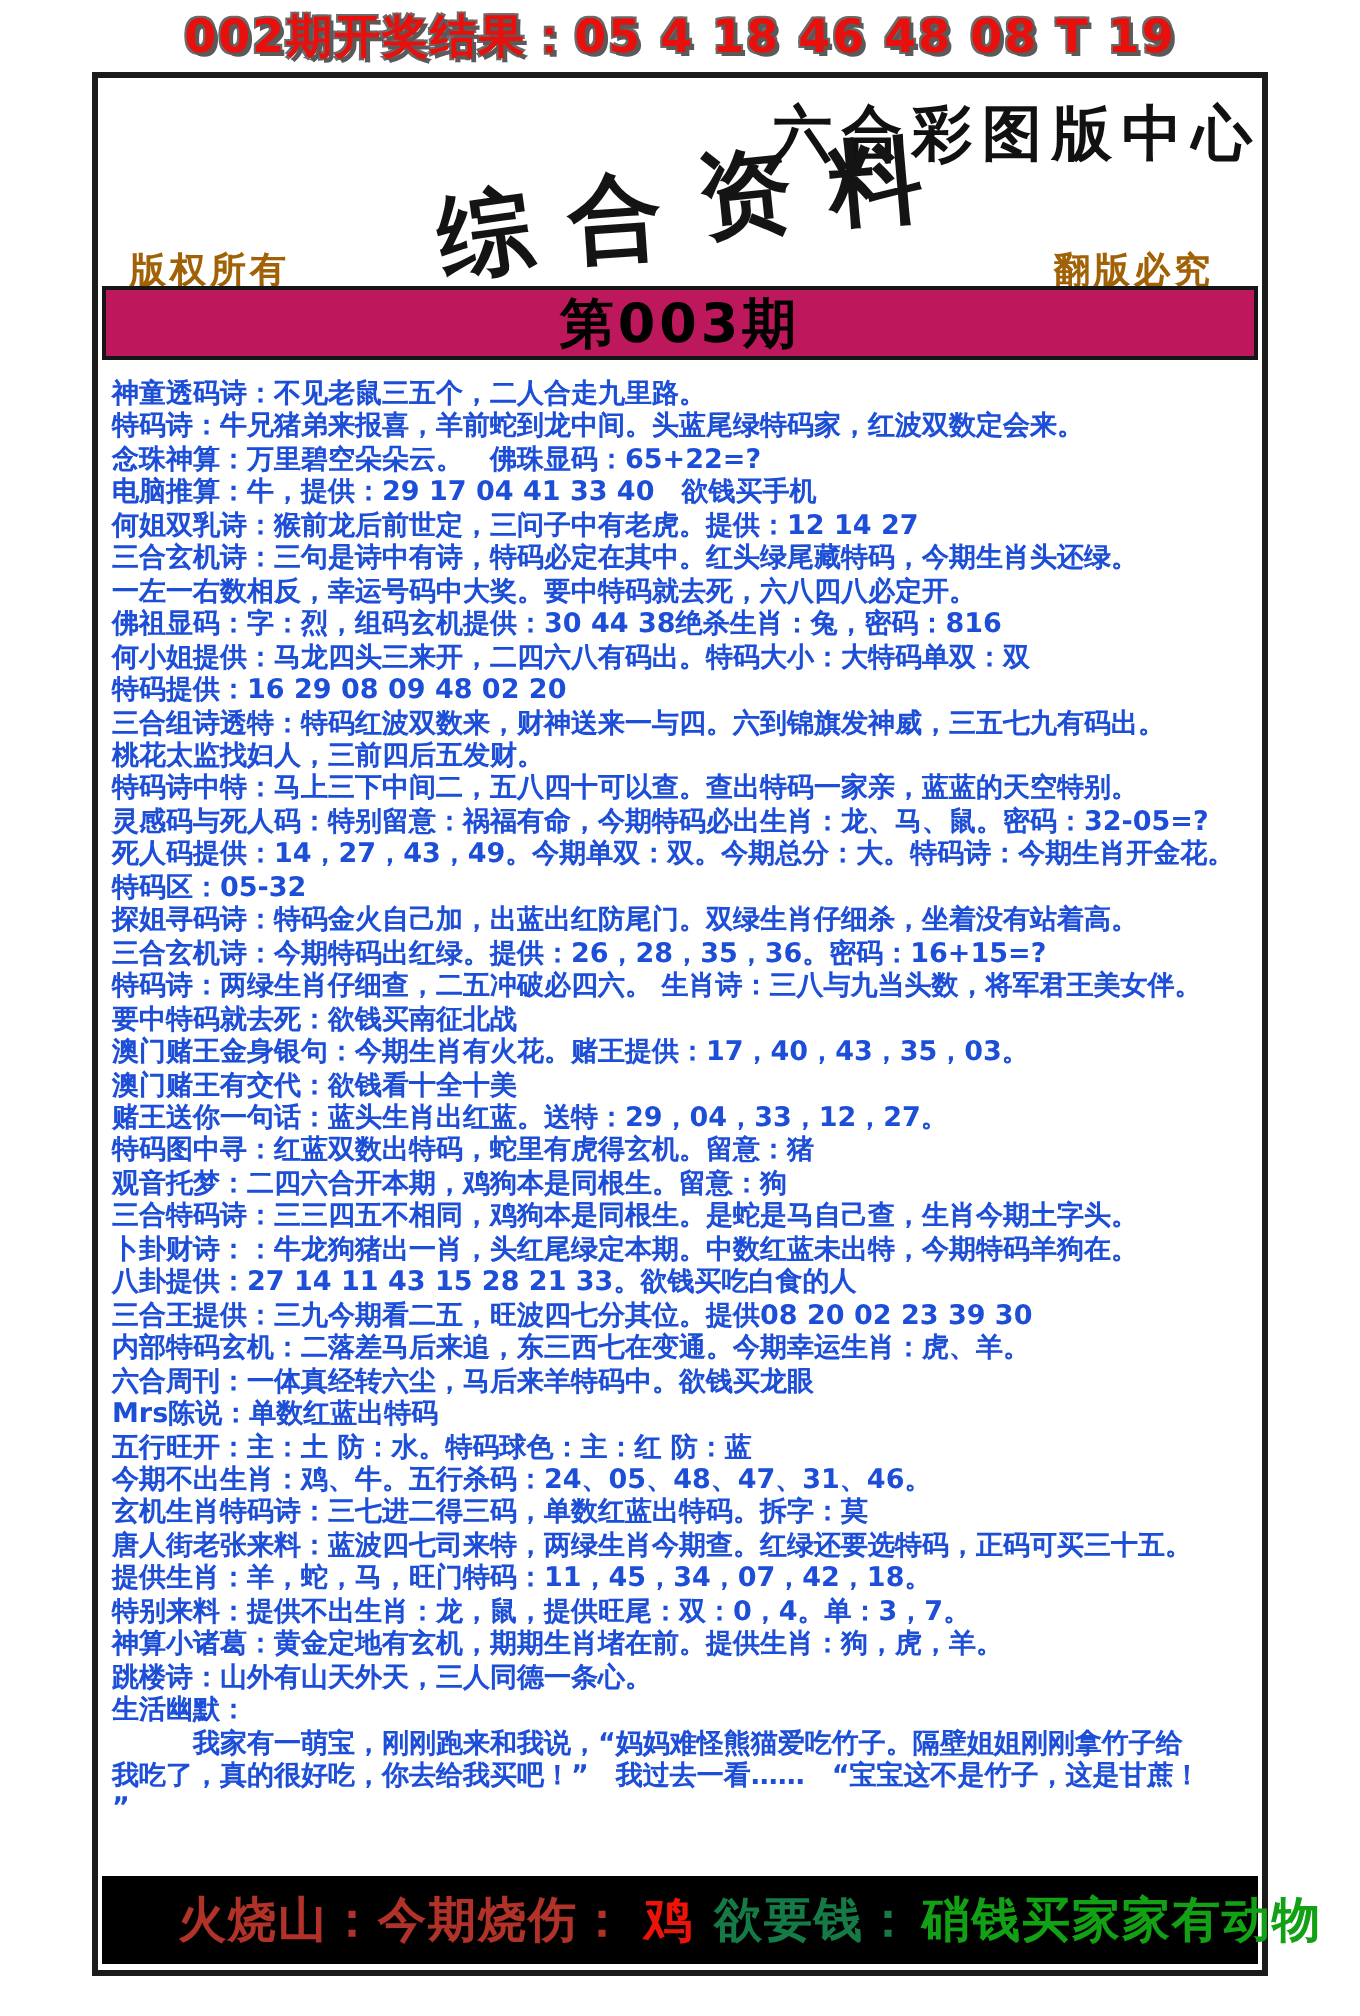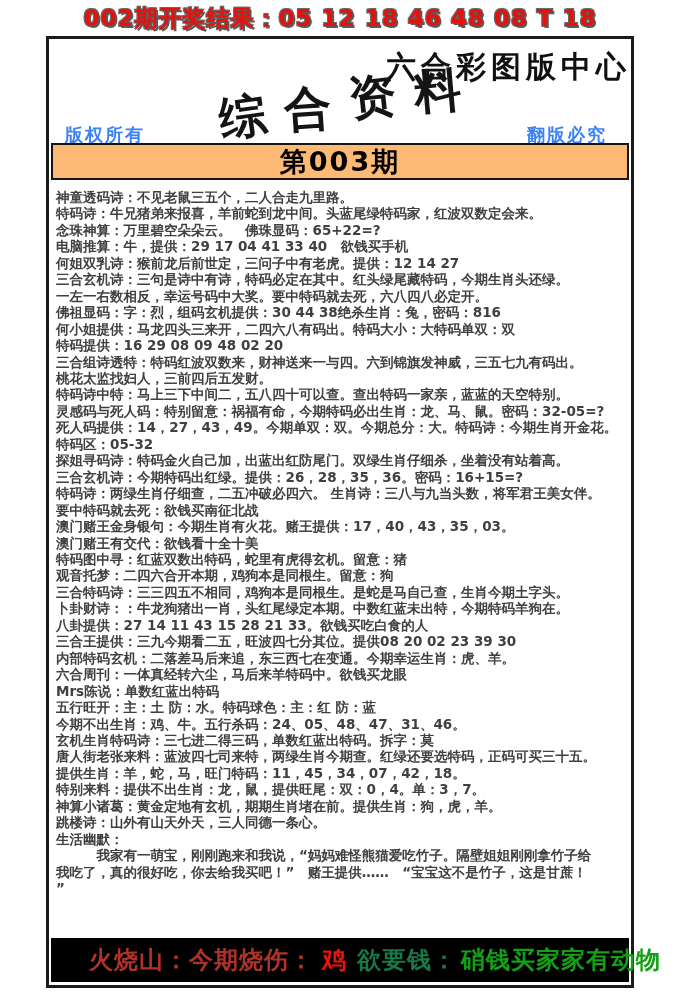--- a/index.html
+++ b/index.html
@@ -27,49 +27,49 @@
   .main-title{
     position:absolute;top:34px;left:0;width:100%;text-align:center;
     font-family:"DejaVu Serif","Liberation Serif",serif;
     font-size:47px;font-weight:bold;color:#141414;white-space:nowrap;
   }
   .main-title span{display:inline-block;margin:0 9px;}
   .main-title span:nth-child(1){transform:translateY(13px) rotate(-8deg);}
   .main-title span:nth-child(2){transform:translateY(5px) rotate(-4deg);}
   .main-title span:nth-child(3){transform:translateY(-7px) rotate(-6deg);}
   .main-title span:nth-child(4){transform:translateY(-13px) rotate(-5deg);}
-  .cp{position:absolute;top:84px;font-size:18px;font-weight:bold;color:#3b82f6;
+  .cp{position:absolute;top:84px;font-size:18px;font-weight:bold;color:#a16207;
       font-family:"DejaVu Serif","Liberation Serif",serif;letter-spacing:2px;}
   .cp-left{left:16px;}
   .cp-right{right:24px;}
   .issue-box{
     position:absolute;top:104px;left:2px;right:2px;height:37px;
-    border:2px solid #151515;box-sizing:border-box;background:#fdba74;
+    border:2px solid #151515;box-sizing:border-box;background:#be185d;
     display:flex;align-items:center;justify-content:center;
     font-size:27px;font-weight:bold;letter-spacing:2px;color:#000;
   }
   .body-text{
     position:absolute;top:150px;left:7px;right:4px;
-    font-size:13.5px;line-height:16.45px;font-weight:bold;color:#404040;
+    font-size:13.5px;line-height:16.45px;font-weight:bold;color:#1d4ed8;
   }
   .bline{white-space:nowrap;}
   .footer{
     position:absolute;left:2px;right:2px;bottom:3px;height:44px;background:#000000;
     display:flex;align-items:center;padding-left:38px;box-sizing:border-box;
     font-size:24px;font-weight:bold;letter-spacing:1px;white-space:nowrap;
   }
   .fz-darkred{color:#b03228;}
   .fz-red{color:#ee1309;margin:0 10px 0 8px;}
   .fz-dgreen{color:#157a45;margin-right:4px;}
   .fz-green{color:#12a014;}
 </style>
 </head>
 <body>
 
-<div class="top-line">002期开奖结果：05 12 18 46 48 08 T 18</div>
+<div class="top-line">002期开奖结果：05 4 18 46 48 08 T 19</div>
 
 <div class="outer">
 
   <div class="site-name">六合彩图版中心</div>
 
   <div class="main-title"><span>综</span><span>合</span><span>资</span><span>料</span></div>
 
   <div class="cp cp-left">版权所有</div>
 
   <div class="cp cp-right">翻版必究</div>
@@ -94,40 +94,41 @@
       <div class="bline">特码诗中特：马上三下中间二，五八四十可以查。查出特码一家亲，蓝蓝的天空特别。</div>
       <div class="bline">灵感码与死人码：特别留意：祸福有命，今期特码必出生肖：龙、马、鼠。密码：32-05=?</div>
       <div class="bline">死人码提供：14，27，43，49。今期单双：双。今期总分：大。特码诗：今期生肖开金花。</div>
       <div class="bline">特码区：05-32</div>
       <div class="bline">探姐寻码诗：特码金火自己加，出蓝出红防尾门。双绿生肖仔细杀，坐着没有站着高。</div>
       <div class="bline">三合玄机诗：今期特码出红绿。提供：26，28，35，36。密码：16+15=?</div>
       <div class="bline">特码诗：两绿生肖仔细查，二五冲破必四六。 生肖诗：三八与九当头数，将军君王美女伴。</div>
       <div class="bline">要中特码就去死：欲钱买南征北战</div>
       <div class="bline">澳门赌王金身银句：今期生肖有火花。赌王提供：17，40，43，35，03。</div>
       <div class="bline">澳门赌王有交代：欲钱看十全十美</div>
+      <div class="bline">赌王送你一句话：蓝头生肖出红蓝。送特：29，04，33，12，27。</div>
       <div class="bline">特码图中寻：红蓝双数出特码，蛇里有虎得玄机。留意：猪</div>
       <div class="bline">观音托梦：二四六合开本期，鸡狗本是同根生。留意：狗</div>
       <div class="bline">三合特码诗：三三四五不相同，鸡狗本是同根生。是蛇是马自己查，生肖今期土字头。</div>
       <div class="bline">卜卦财诗：：牛龙狗猪出一肖，头红尾绿定本期。中数红蓝未出特，今期特码羊狗在。</div>
       <div class="bline">八卦提供：27 14 11 43 15 28 21 33。欲钱买吃白食的人</div>
       <div class="bline">三合王提供：三九今期看二五，旺波四七分其位。提供08 20 02 23 39 30</div>
       <div class="bline">内部特码玄机：二落差马后来追，东三西七在变通。今期幸运生肖：虎、羊。</div>
       <div class="bline">六合周刊：一体真经转六尘，马后来羊特码中。欲钱买龙眼</div>
       <div class="bline">Mrs陈说：单数红蓝出特码</div>
       <div class="bline">五行旺开：主：土 防：水。特码球色：主：红 防：蓝</div>
       <div class="bline">今期不出生肖：鸡、牛。五行杀码：24、05、48、47、31、46。</div>
       <div class="bline">玄机生肖特码诗：三七进二得三码，单数红蓝出特码。拆字：莫</div>
       <div class="bline">唐人街老张来料：蓝波四七司来特，两绿生肖今期查。红绿还要选特码，正码可买三十五。</div>
       <div class="bline">提供生肖：羊，蛇，马，旺门特码：11，45，34，07，42，18。</div>
       <div class="bline">特别来料：提供不出生肖：龙，鼠，提供旺尾：双：0，4。单：3，7。</div>
       <div class="bline">神算小诸葛：黄金定地有玄机，期期生肖堵在前。提供生肖：狗，虎，羊。</div>
       <div class="bline">跳楼诗：山外有山天外天，三人同德一条心。</div>
       <div class="bline">生活幽默：</div>
       <div class="bline">　　　我家有一萌宝，刚刚跑来和我说，“妈妈难怪熊猫爱吃竹子。隔壁姐姐刚刚拿竹子给</div>
-      <div class="bline">我吃了，真的很好吃，你去给我买吧！”　赌王提供……　“宝宝这不是竹子，这是甘蔗！</div>
+      <div class="bline">我吃了，真的很好吃，你去给我买吧！”　我过去一看……　“宝宝这不是竹子，这是甘蔗！</div>
       <div class="bline">”</div>
     </div>
 
   <div class="footer">
     <span class="fz-darkred">火烧山：今期烧伤：</span>
     <span class="fz-red">鸡</span>
     <span class="fz-dgreen">欲要钱：</span>
     <span class="fz-green">硝钱买家家有动物</span>
   </div>
 

